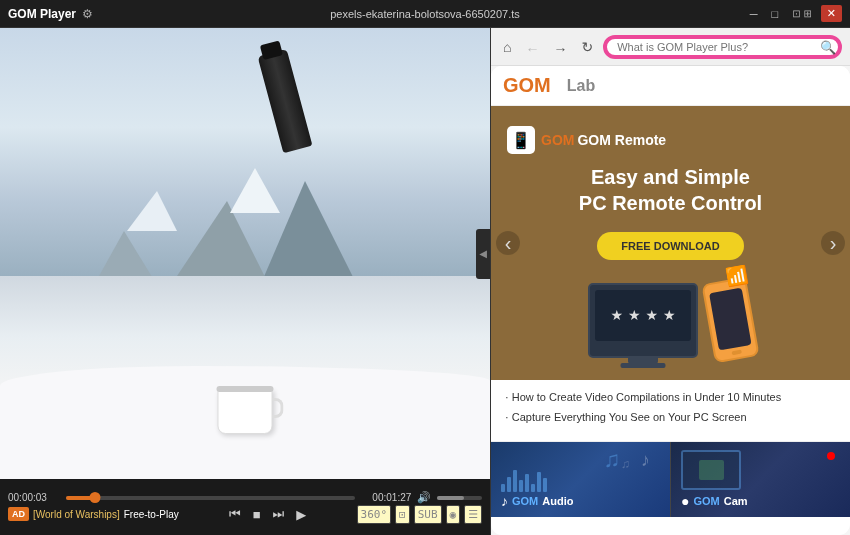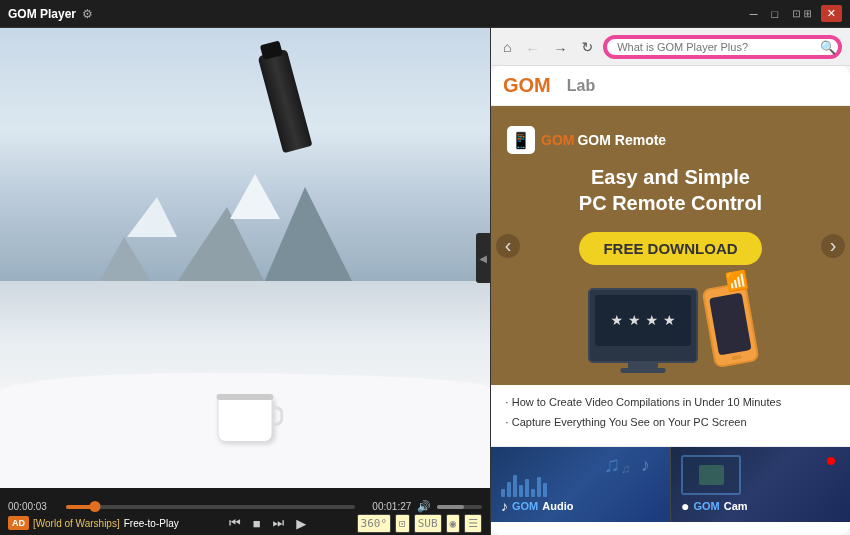--- a/index.html
+++ b/index.html
@@ -252,21 +252,21 @@
       border-radius: 3px 0 0 3px;
       z-index: 10;
     }
     .collapse-btn span {
       color: #888;
       font-size: 10px;
     }
 
     
     .controls-bar {
-      height: 47px;
+      height: 56px;
       background: #1a1a1a;
       display: flex;
       flex-direction: column;
       padding: 12px 8px;
     }
 
     .progress-row {
       display: flex;
       align-items: center;
       gap: 6px;
@@ -486,21 +486,21 @@
       color: white;
       font-size: 20px;
       font-weight: bold;
       line-height: 1.3;
       margin: 8px 0;
     }
 
     .free-download-btn {
       background: #f0d020;
       color: #333;
-      font-size: 15px;
+      font-size: 11px;
       font-weight: bold;
       border: none;
       border-radius: 20px;
       padding: 8px 24px;
       cursor: pointer;
       margin: 8px 0;
     }
 
     .banner-illustration {
       margin-top: 12px;
@@ -718,20 +718,21 @@
 
   </style>
 </head>
 <body>
 
 <div class="title-bar">
   <div class="title-bar-left">
     <span class="title-bar-logo">GOM Player</span>
     <span class="title-bar-gear">⚙</span>
   </div>
+  <span class="title-bar-filename">pexels-ekaterina-bolotsova-6650207.ts</span>
   <div class="title-bar-controls">
     <span>─</span>
     <span>□</span>
     <span style="color:#aaa;font-size:10px;">⊡ ⊞</span>
     <span class="close-btn">✕</span>
   </div>
 </div>
 
 <div class="main-layout">
 

